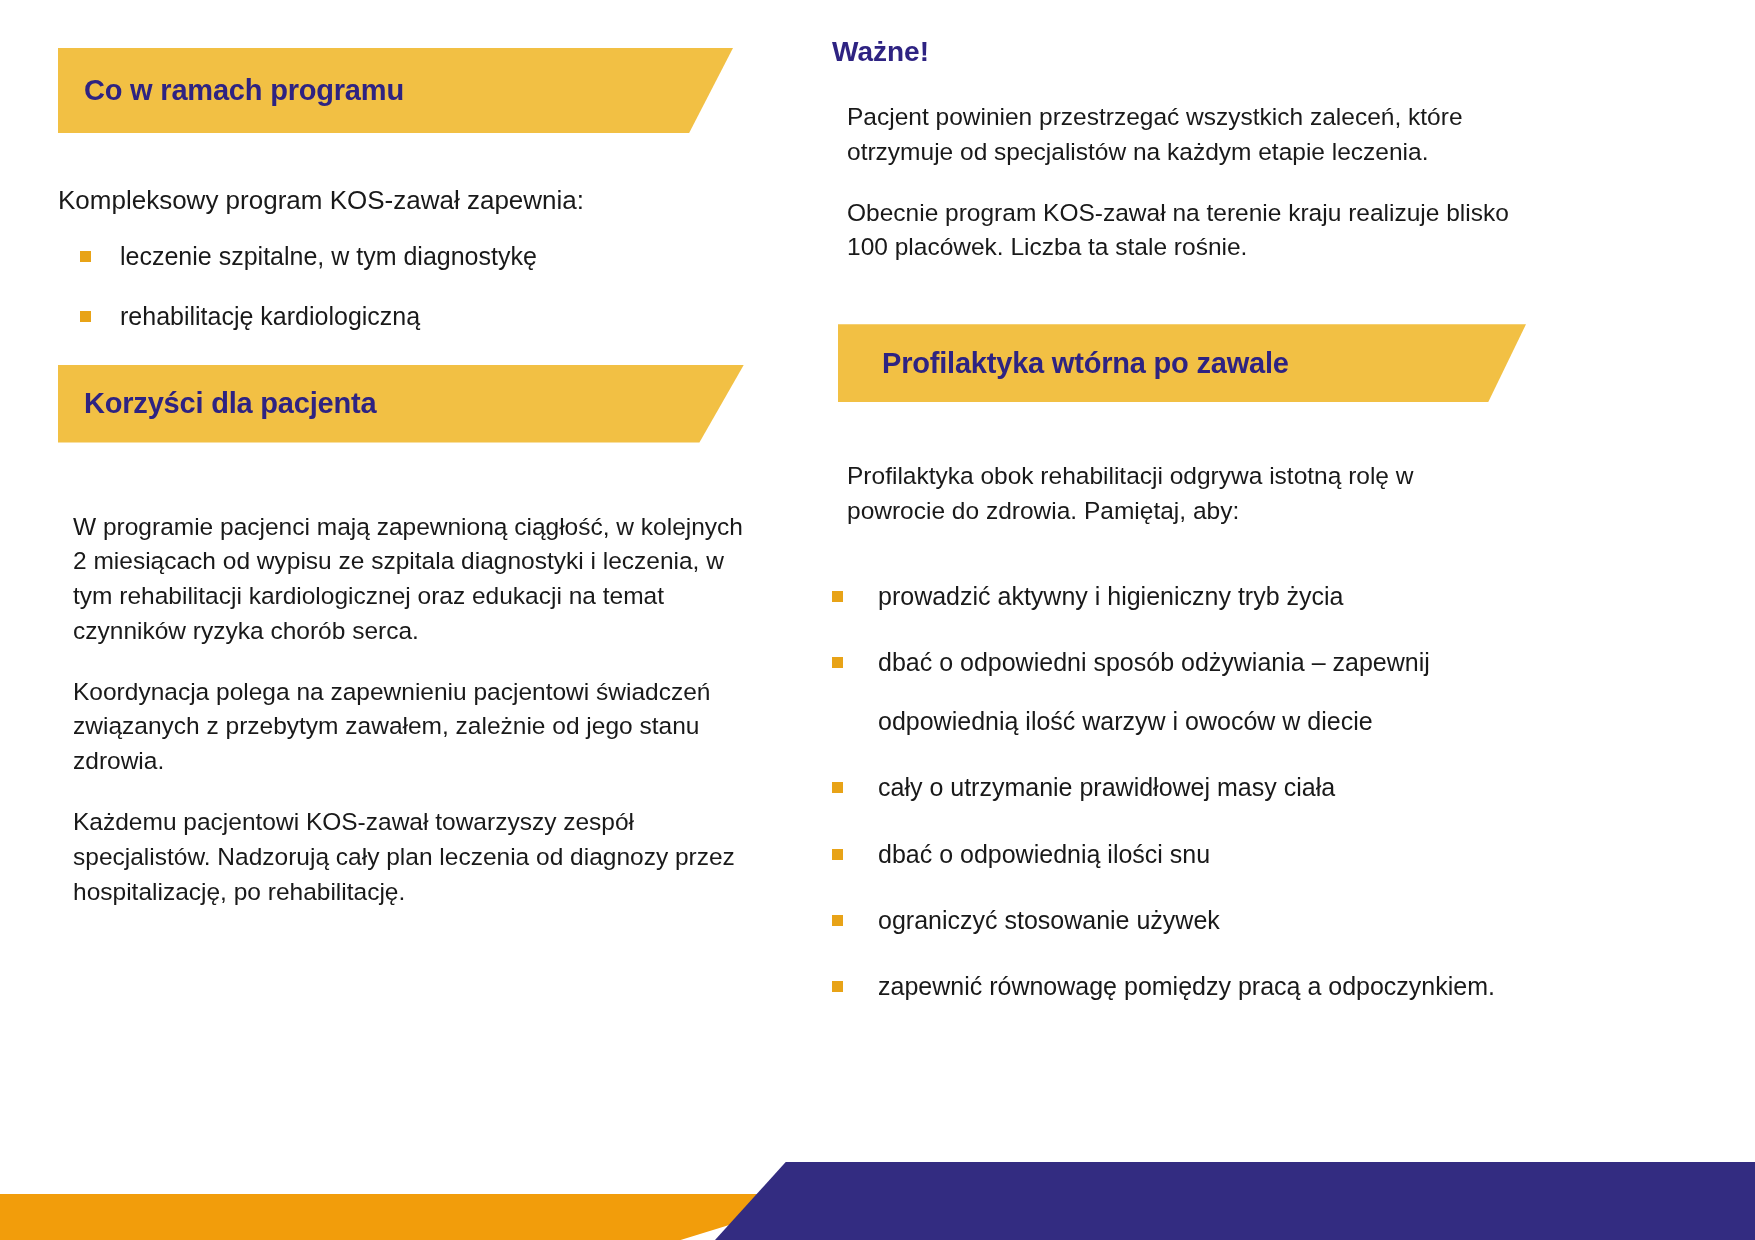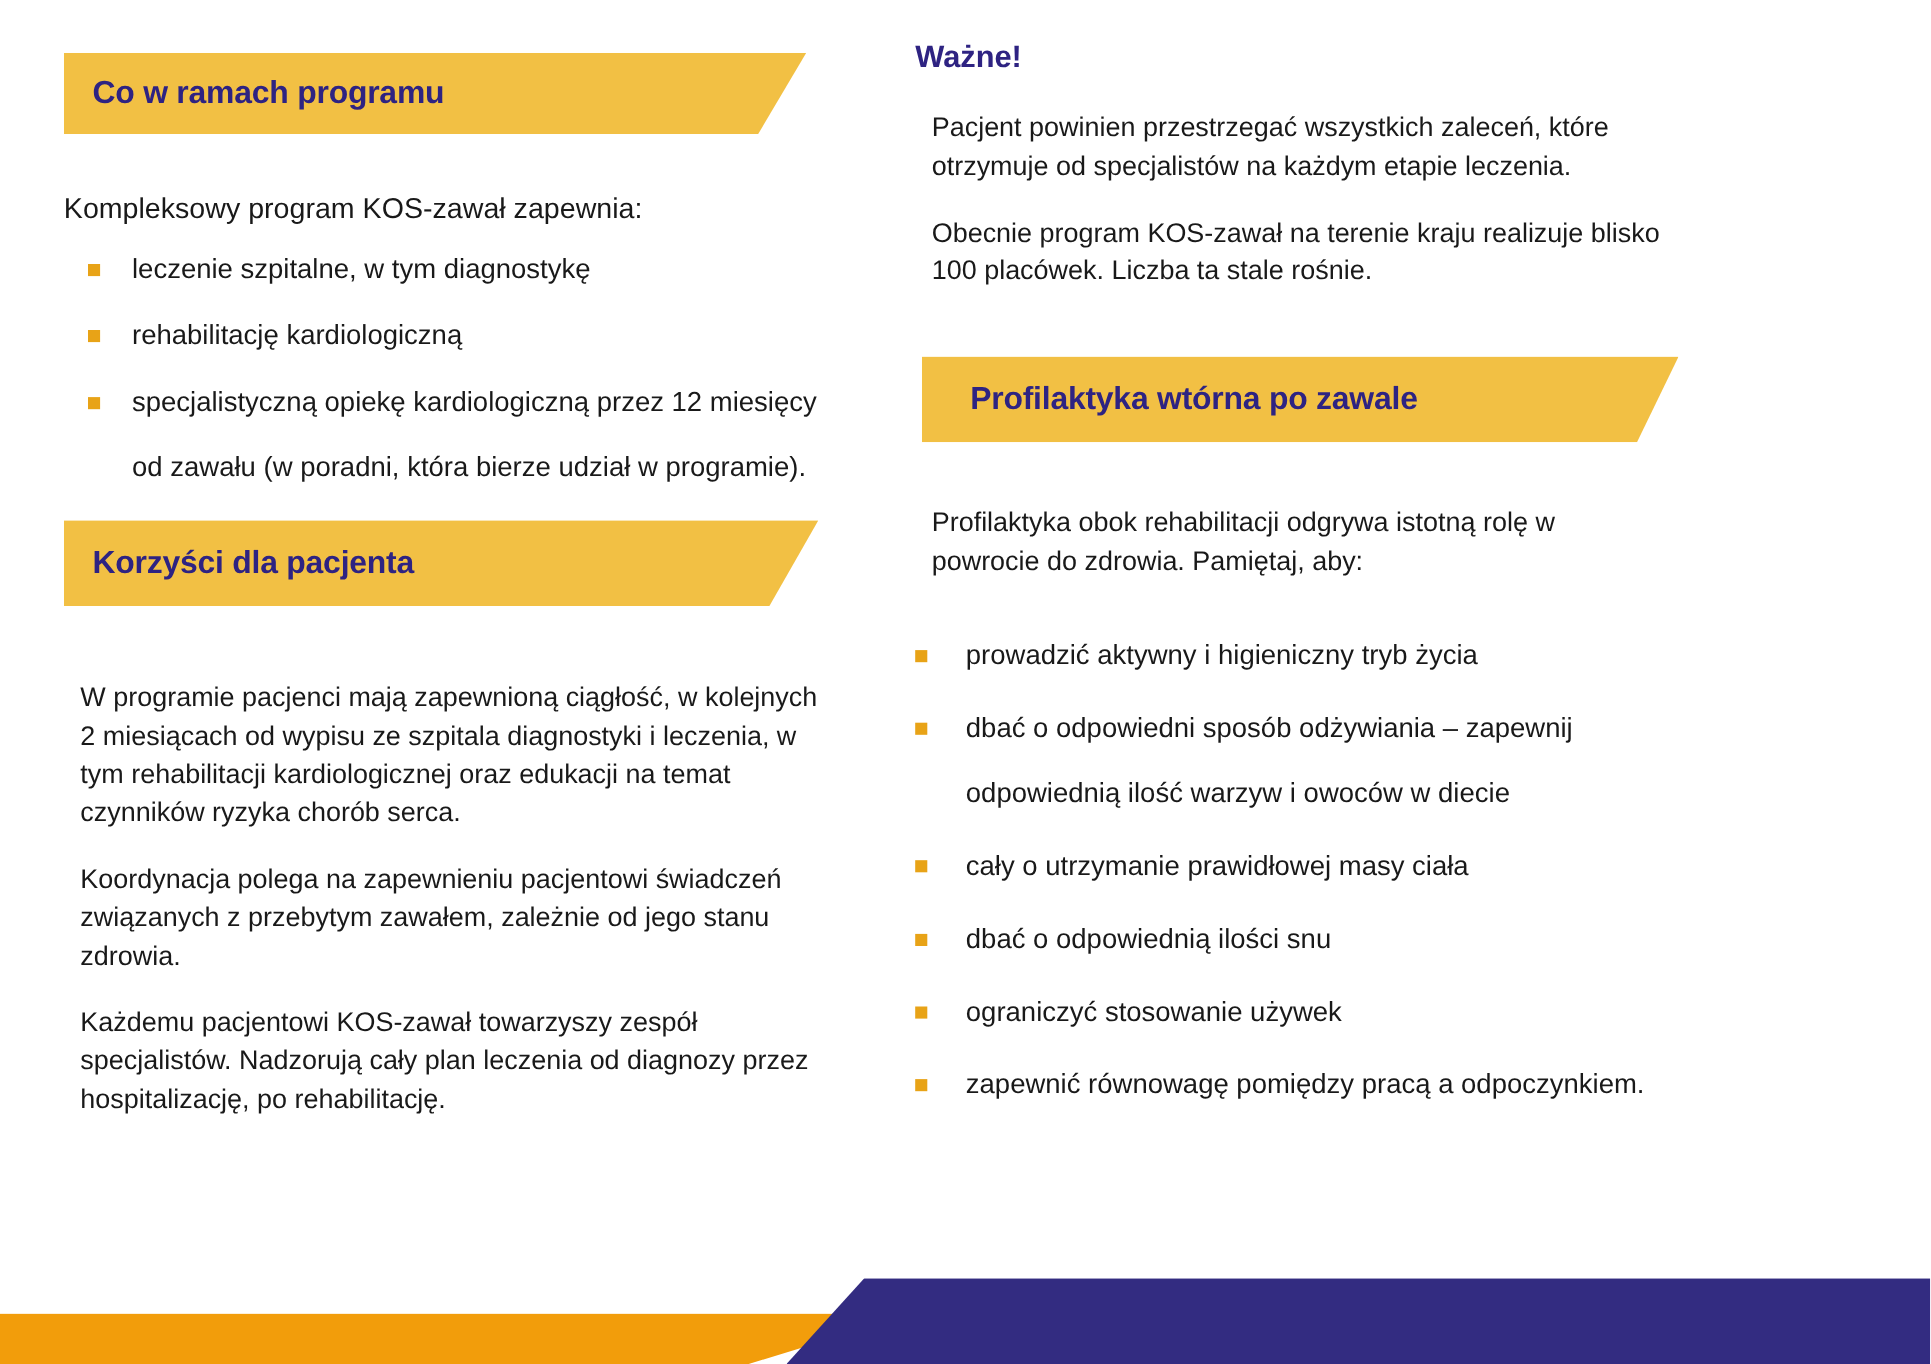--- a/index.html
+++ b/index.html
@@ -40,21 +40,21 @@
   .banner {
     background: #F2C044;
     color: #2E2382;
     font-weight: bold;
     display: flex;
     align-items: center;
     box-sizing: border-box;
   }
   .banner-left {
     width: 675px;
-    height: 74px;
+    height: 85px;
     padding-left: 26px;
     font-size: 29px;
     letter-spacing: -0.2px;
     -webkit-clip-path: polygon(0 0, 100% 0, 93.5% 100%, 0 100%);
     clip-path: polygon(0 0, 100% 0, 93.5% 100%, 0 100%);
   }
   .banner-left.b2 {
     width: 686px;
     height: 78px;
   }
@@ -167,25 +167,20 @@
 
     <ul class="blist">
       <li>
         <span class="sq"></span>
         <span>leczenie szpitalne, w tym diagnostykę</span>
       </li>
       <li>
         <span class="sq"></span>
         <span>rehabilitację kardiologiczną</span>
       </li>
-      <li>
-        <span class="sq"></span>
-        <span>specjalistyczną opiekę kardiologiczną przez 12 miesięcy</span>
-        <span class="cont">od zawału (w poradni, która bierze udział w programie).</span>
-      </li>
     </ul>
 
     <div style="height:6px"></div>
 
     <div class="banner banner-left b2">
       <span>Korzyści dla pacjenta</span>
     </div>
 
     <div style="height:52px"></div>
 

